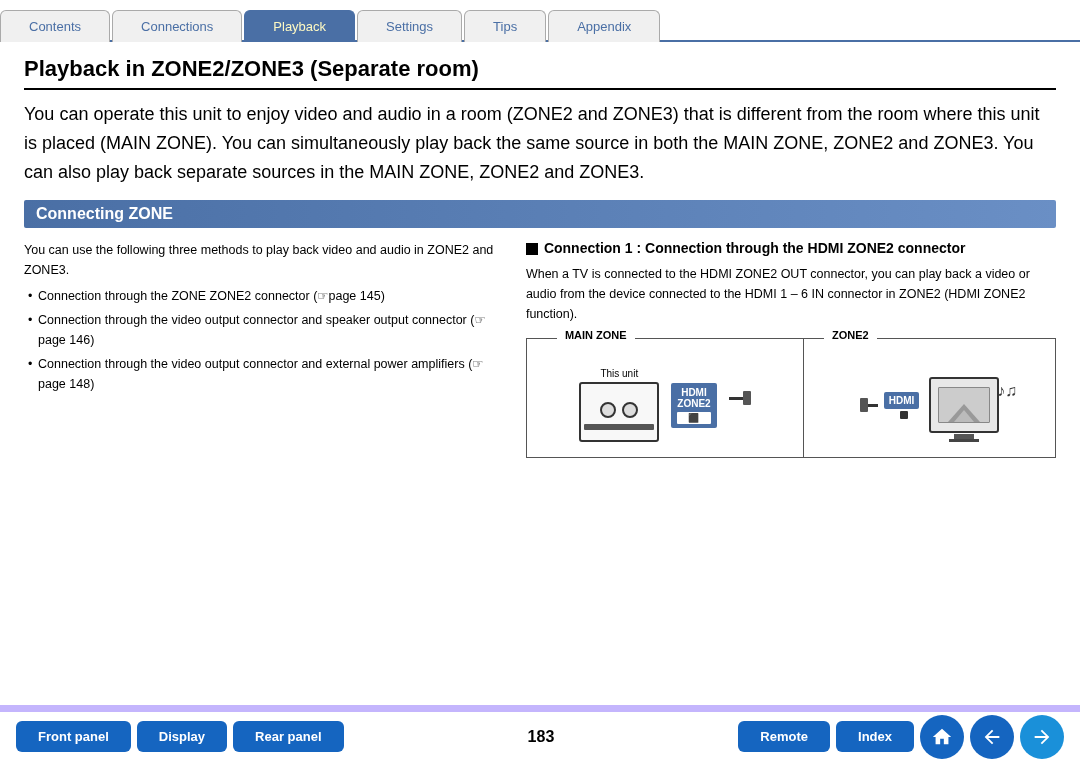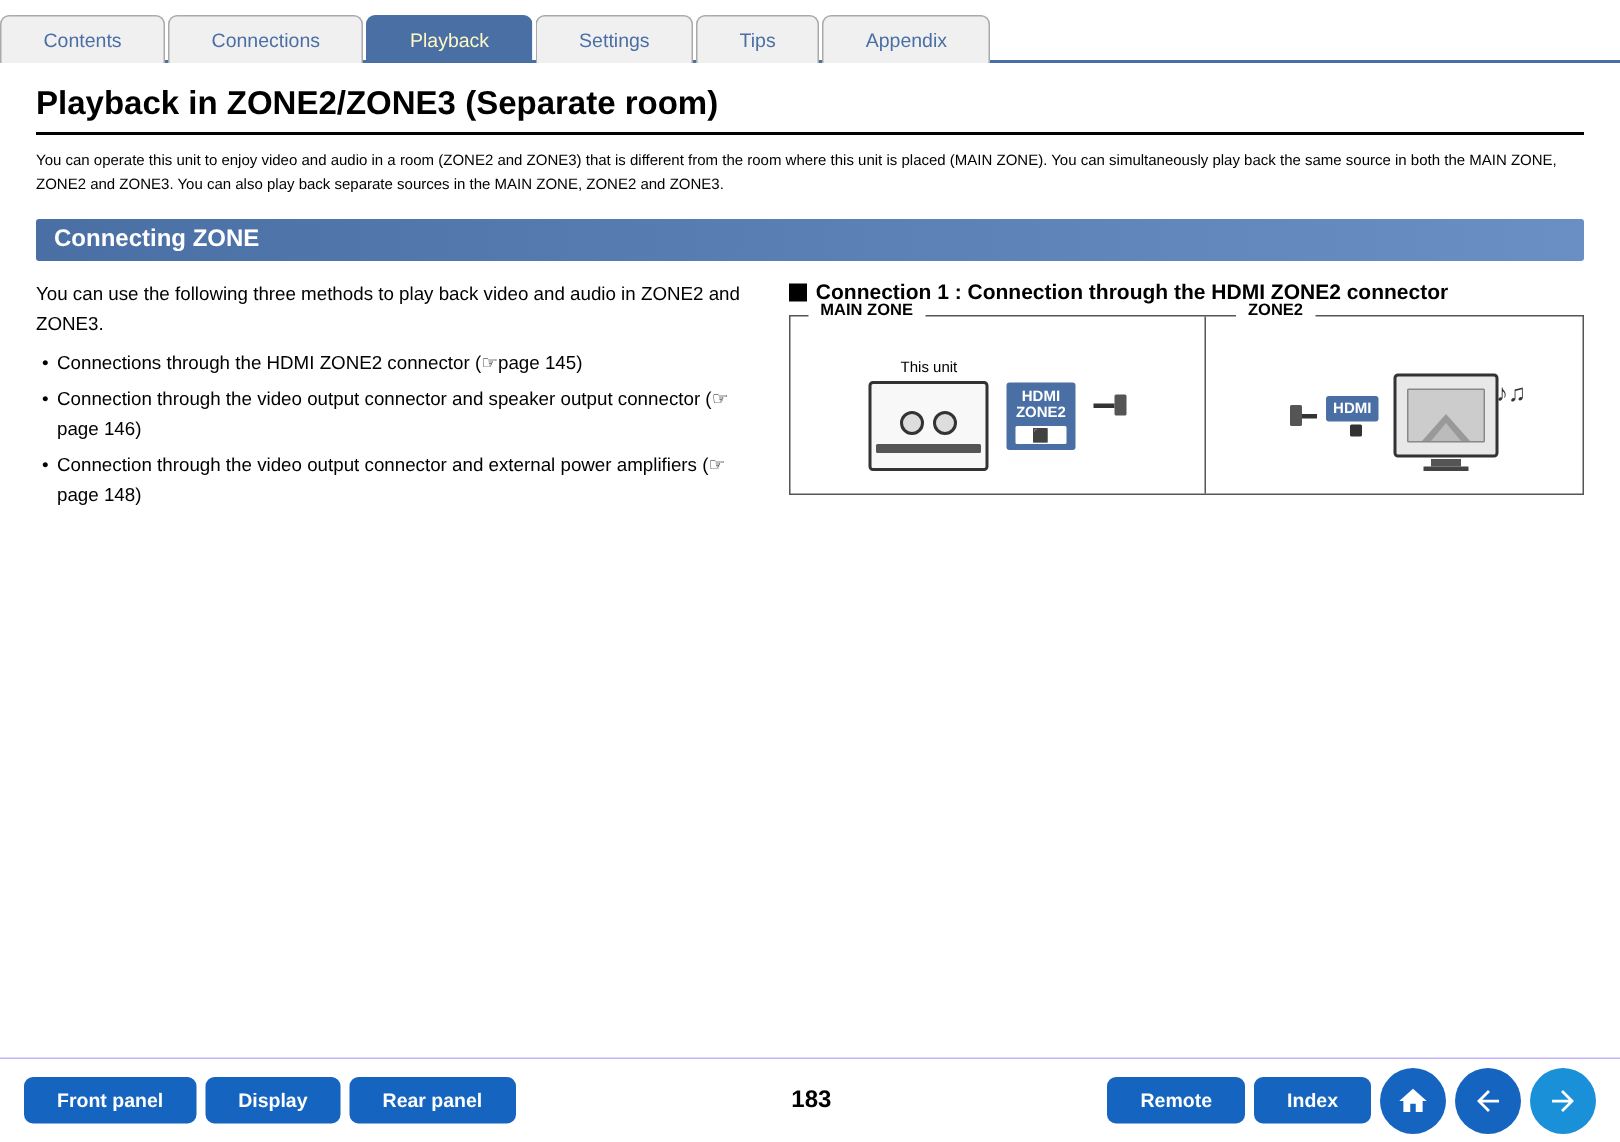--- a/index.html
+++ b/index.html
@@ -48,21 +48,21 @@
 
     .page-title {
       font-size: 22px;
       font-weight: bold;
       border-bottom: 2px solid #000;
       padding-bottom: 6px;
       margin-bottom: 10px;
     }
 
     .intro-text {
-      font-size: 10px;
+      font-size: 18px;
       line-height: 1.6;
       margin-bottom: 14px;
     }
 
     
     .section-header {
       background: linear-gradient(to right, #4a6fa5, #6a8fc5);
       color: #fff;
       font-size: 16px;
       font-weight: bold;
@@ -236,21 +236,21 @@
     }
 
     
     .bottom-nav {
       position: absolute;
       bottom: 0;
       left: 0;
       right: 0;
       height: 56px;
       background: #fff;
-      border-top: 1px solid #c4b5fd;
+      border-top: 7px solid #c4b5fd;
       display: flex;
       align-items: center;
       padding: 0 16px;
       gap: 6px;
     }
     .nav-btn {
       background: #1565c0;
       color: #fff;
       font-size: 13px;
       font-weight: bold;
@@ -315,21 +315,21 @@
     }
     .zone-title {
       font-size: 11px;
       font-weight: bold;
       background: #fff;
       padding: 0 8px;
       position: absolute;
       top: -10px;
       white-space: nowrap;
     }
-    .zone-title.main { left: 12px; text-align: right; }
+    .zone-title.main { left: 30px; text-align: right; }
     .zone-title.zone2 { left: 20px; }
   </style>
 </head>
 <body>
 
 <div class="top-tabs">
   <div class="tab">Contents</div>
   <div class="tab">Connections</div>
   <div class="tab active">Playback</div>
   <div class="tab">Settings</div>
@@ -341,36 +341,37 @@
   <div class="page-title">Playback in ZONE2/ZONE3 (Separate room)</div>
   <div class="intro-text">You can operate this unit to enjoy video and audio in a room (ZONE2 and ZONE3) that is different from the room where this unit is placed (MAIN ZONE). You can simultaneously play back the same source in both the MAIN ZONE, ZONE2 and ZONE3. You can also play back separate sources in the MAIN ZONE, ZONE2 and ZONE3.</div>
   <div class="section-header">Connecting ZONE</div>
 
   <div class="two-col">
 
     <div class="left-col">
       <p>You can use the following three methods to play back video and audio in ZONE2 and ZONE3.</p>
       <ul>
         <li>
-          <span>Connections through the HDMI ZONE2 connector (</span><a href="#"><span class="page-ref-link">☞page 145</span></a><span>)</span>
+          <span>Connection through the ZONE ZONE2 connector (</span><a href="#"><span class="page-ref-link">☞page 145</span></a><span>)</span>
         </li>
         <li>
           <span>Connection through the video output connector and speaker output connector (</span><a href="#"><span class="page-ref-link">☞page 146</span></a><span>)</span>
         </li>
         <li>
           <span>Connection through the video output connector and external power amplifiers (</span><a href="#"><span class="page-ref-link">☞page 148</span></a><span>)</span>
         </li>
       </ul>
     </div>
 
     <div class="right-col">
       <div class="connection-heading">
         <div class="black-square"></div>
         <span>Connection 1 : Connection through the HDMI ZONE2 connector</span>
       </div>
+      <div class="connection-desc">When a TV is connected to the HDMI ZONE2 OUT connector, you can play back a video or audio from the device connected to the HDMI 1 – 6 IN connector in ZONE2 (HDMI ZONE2 function).</div>
 
       <div class="diagram-outer">
         <div class="diagram-wrapper">
 
           <div class="main-zone-section">
             <span class="zone-title main">MAIN ZONE</span>
 
             <div style="display:flex; flex-direction:column; align-items:center; margin-top:14px;">
               <span style="font-size:10px; margin-bottom:3px;">This unit</span>
               <div class="unit-box">

